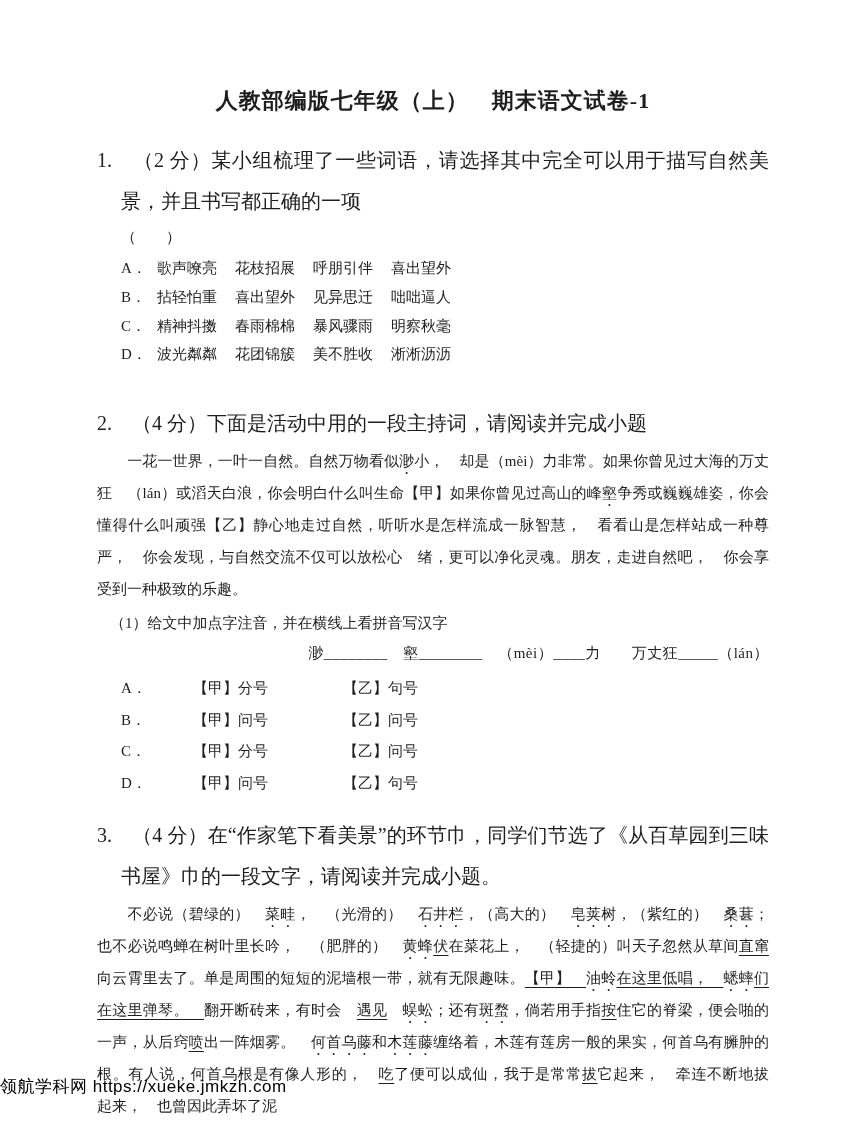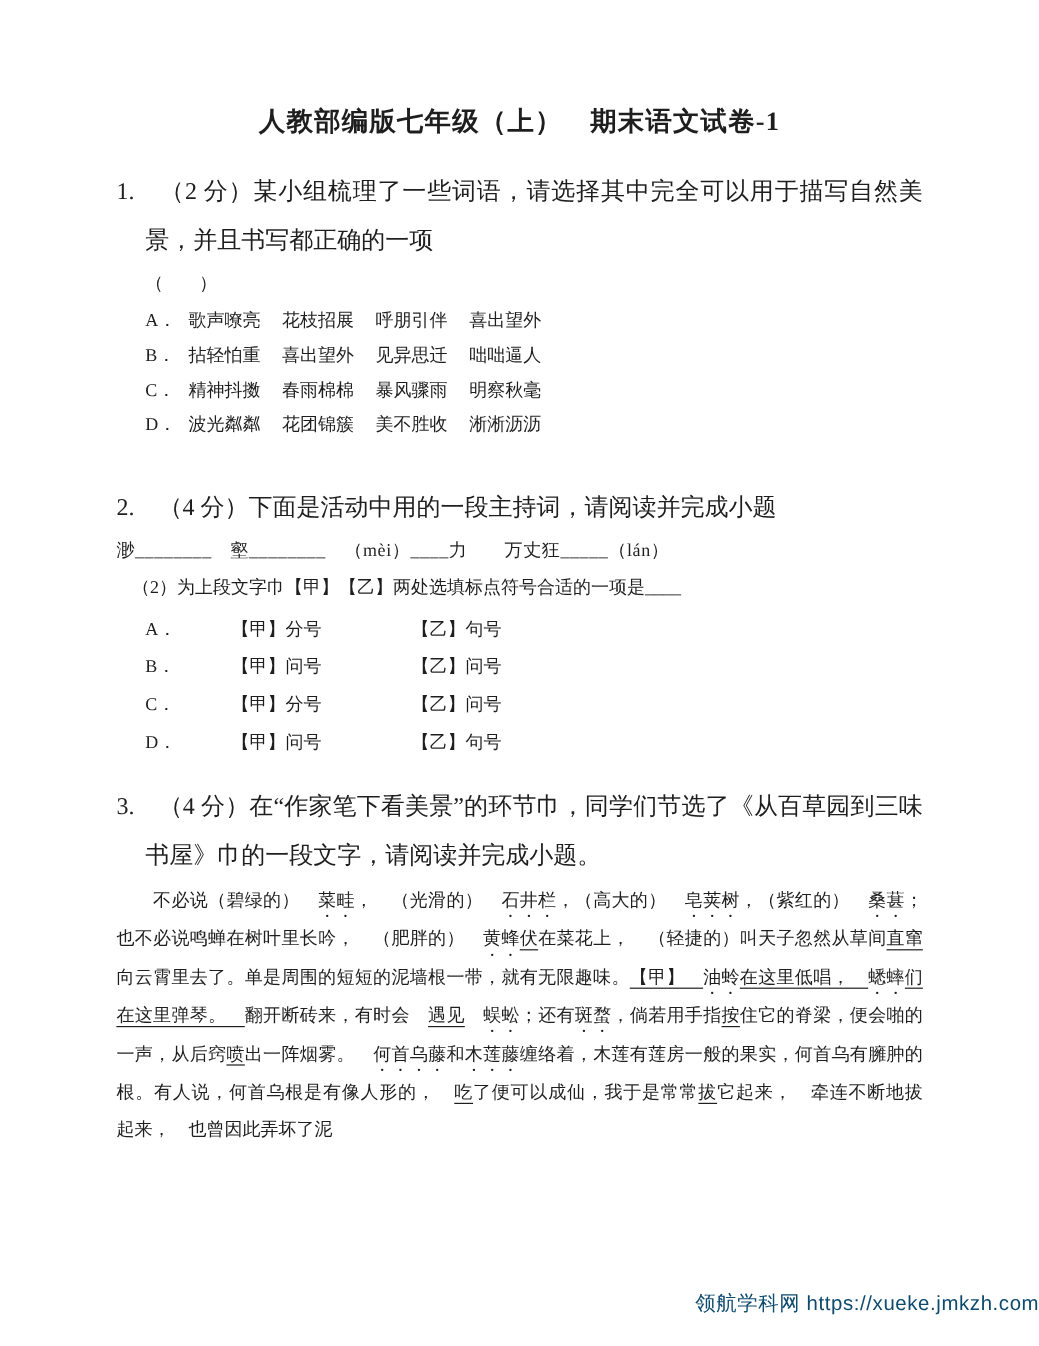--- a/index.html
+++ b/index.html
@@ -53,20 +53,21 @@
   .sub-label {
     font-size: 15px;
     line-height: 2.05;
     margin: 0 0 0 13px;
   }
   .pinyin-line {
     font-size: 15px;
     line-height: 2.05;
     margin: 0;
     letter-spacing: 0.5px;
+    text-align: right;
   }
   .q1-options { margin: 2px 0 0 24px; }
   .q1-row {
     font-size: 15px;
     line-height: 1.92;
     display: flex;
     align-items: baseline;
   }
   .q1-row .letter { width: 36px; flex: 0 0 auto; }
   .q1-row .word  { width: 78px; flex: 0 0 auto; }
@@ -89,24 +90,24 @@
   .d {
     -webkit-text-emphasis: filled dot #1e1e1e;
     -webkit-text-emphasis-position: under right;
     text-emphasis: filled dot #1e1e1e;
     text-emphasis-position: under right;
   }
   .footer {
     position: absolute;
     left: 0; right: 0;
     bottom: 24px;
-    text-align: right;
+    text-align: left;
     font-family: "Liberation Sans", "DejaVu Sans", sans-serif;
     font-size: 17px;
-    color: #0c4a6e;
+    color: #000000;
     letter-spacing: 0.5px;
   }
 </style>
 </head>
 <body>
 
 <div class="page">
   <div class="content">
 
     <h1 class="title">人教部编版七年级（上）　期末语文试卷-1</h1>
@@ -144,22 +145,23 @@
           <span class="word">美不胜收</span>
           <span class="word">淅淅沥沥</span>
         </div>
       </div>
     </section>
 
     <div class="gap-lg"></div>
 
     <section>
       <p class="stem">2.　（4 分）下面是活动中用的一段主持词，请阅读并完成小题</p>
+      <p class="passage"><span>　　一花一世界，一叶一自然。自然万物看似</span><span class="d">渺</span><span>小，　却是（mèi）力非常。如果你曾见过大海的万丈狂　（lán）或滔天白浪，你会明白什么叫生命【甲】如果你曾见过高山的峰</span><span class="d">壑</span><span>争秀或巍巍雄姿，你会懂得什么叫顽强【乙】静心地走过自然，听听水是怎样流成一脉智慧，　看看山是怎样站成一种尊严，　你会发现，与自然交流不仅可以放松心　绪，更可以净化灵魂。朋友，走进自然吧，　你会享受到一种极致的乐趣。</span></p>
+      <p class="sub-label">（1）给文中加点字注音，并在横线上看拼音写汉字</p>
       <p class="pinyin-line">渺________　壑________　（mèi）____力　　万丈狂_____（lán）</p>
-      <p class="sub-label">（2）为上段文字巾【甲】【乙】两处选填标点符号合适的一项是____</p>
       <div class="q2-options">
         <div class="q2-row">
           <span class="letter">A．</span>
           <span class="jia">【甲】分号</span>
           <span class="yi">【乙】句号</span>
         </div>
         <div class="q2-row">
           <span class="letter">B．</span>
           <span class="jia">【甲】问号</span>
           <span class="yi">【乙】问号</span>

